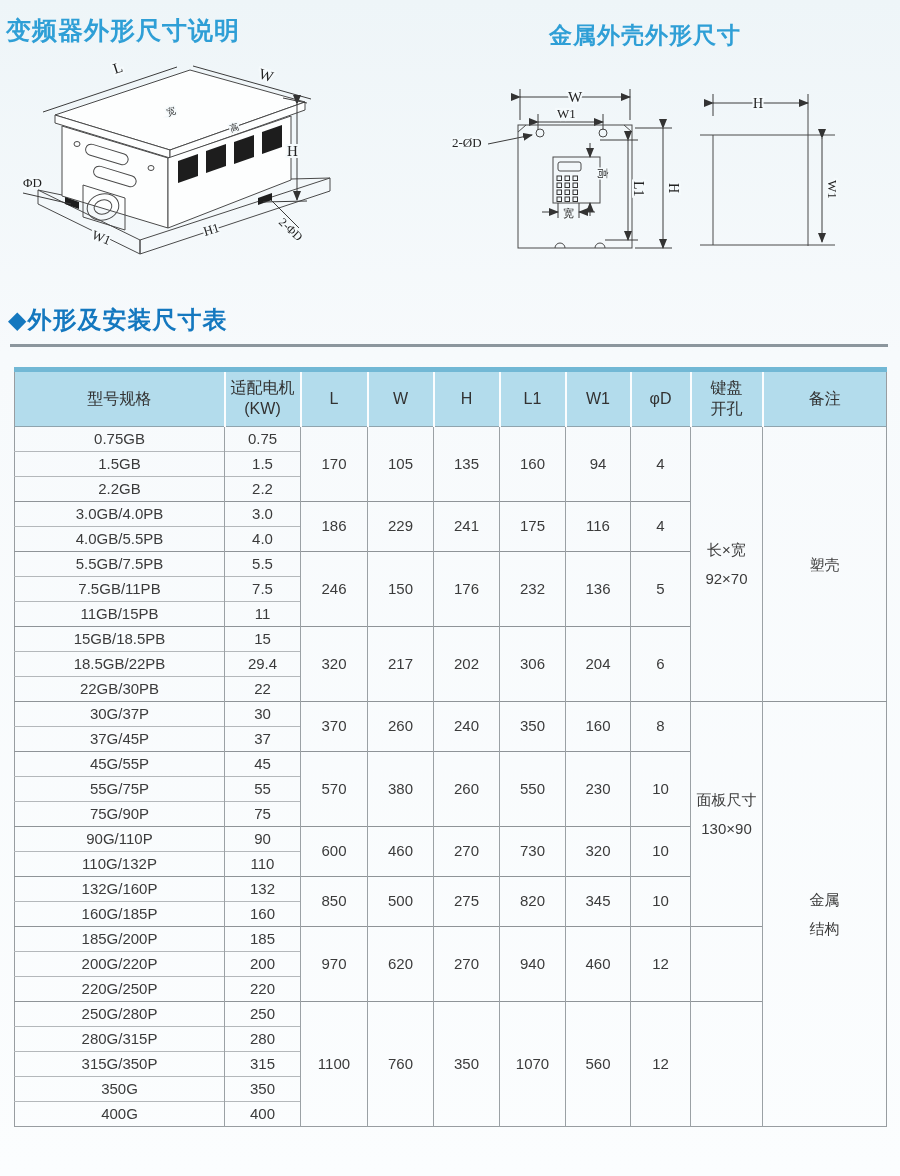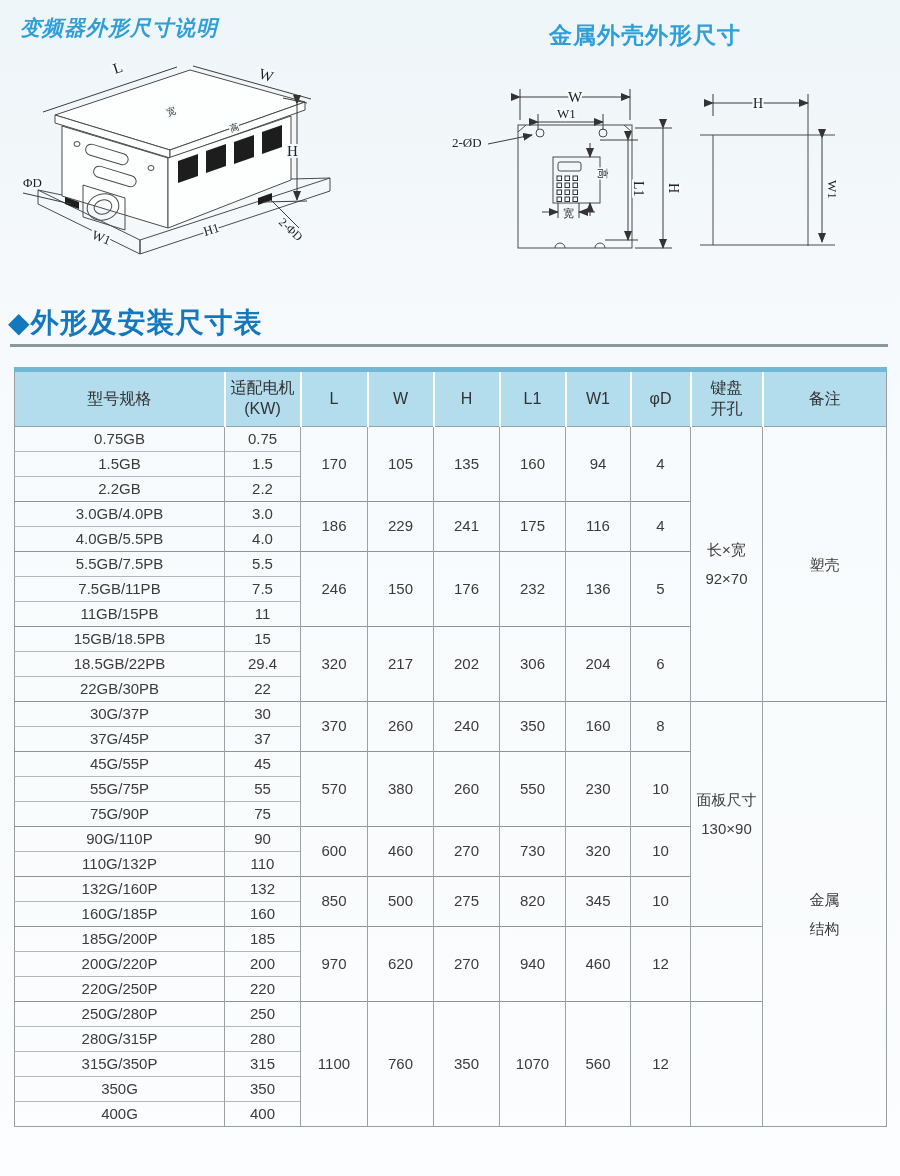--- a/index.html
+++ b/index.html
@@ -3,23 +3,23 @@
 <meta charset="utf-8">
 <style>
   html,body{margin:0;padding:0;}
   body{
     width:900px;height:1176px;position:relative;overflow:hidden;
     background:linear-gradient(180deg,#eef5f8 0%,#f7fafc 30%,#fbfdfe 100%);
     font-family:"Liberation Sans","DejaVu Sans",sans-serif;color:#3b3b3b;
   }
   .abs{position:absolute;}
   .page-title{font-weight:bold;color:#2f9fd6;letter-spacing:1px;white-space:nowrap;}
-  #title-left{left:20px;top:14px;font-size:21px;font-style:italic;}
+  #title-left{left:6px;top:14px;font-size:25px;}
   #title-right{left:549px;top:20px;font-size:23px;}
-  #section-heading{left:8px;top:304px;font-size:28px;font-weight:bold;color:#1478bf;letter-spacing:1px;}
+  #section-heading{left:8px;top:304px;font-size:24px;font-weight:bold;color:#1478bf;letter-spacing:1px;}
   #heading-divider{left:10px;top:344px;width:878px;height:3px;background:#8c969d;}
   #table-wrap{left:14px;top:367px;}
   table{width:872px;height:747px;table-layout:fixed;border-collapse:collapse;
         border:1px solid #989da1;border-top:5px solid #72b8d5;font-size:15px;color:#3b3b3b;}
   thead tr{height:57px;}
   th{background:#b3dcec;font-weight:normal;font-size:16px;color:#323232;
      border-left:2px solid #fbfdfe;border-bottom:1px solid #8fa4ae;line-height:1.3;padding:0;}
   th:first-child{border-left:none;font-family:Liberation Serif, serif;}
   td{border-left:1px solid #9ba1a5;border-top:1px solid #b4b8bb;text-align:center;
      vertical-align:middle;padding:0;line-height:1.25;}

